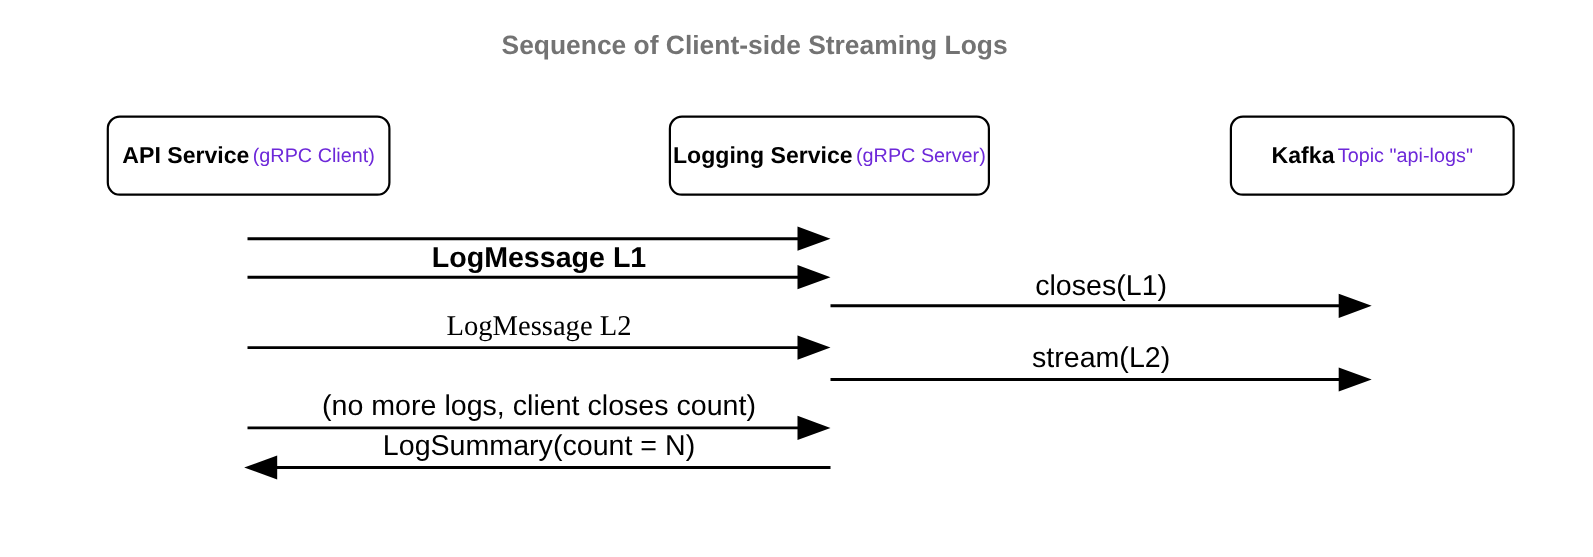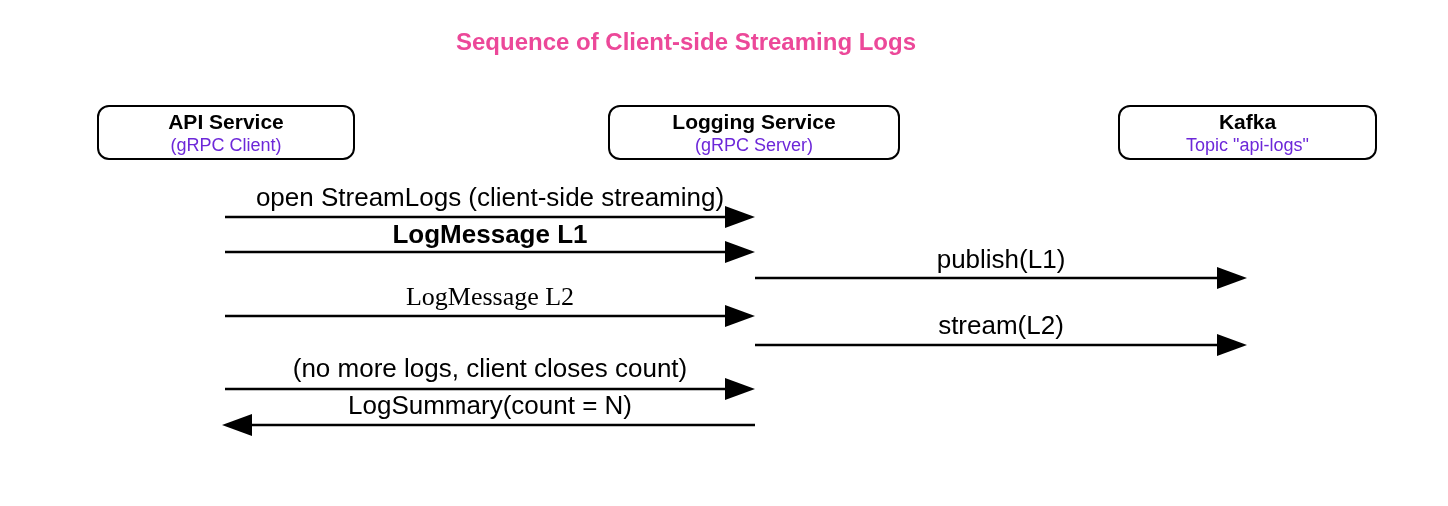--- a/index.html
+++ b/index.html
@@ -15,33 +15,33 @@
     background: #ffffff;
     overflow: hidden;
   }
   .diagram-title {
     position: absolute;
     top: 28px;
     left: 686px;
     transform: translateX(-50%);
     font-size: 24px;
     font-weight: bold;
-    color: #ec4899;
+    color: #737373;
     white-space: nowrap;
   }
   .actor-box {
     position: absolute;
     top: 105px;
-    height: 55px;
+    height: 73px;
     box-sizing: border-box;
     border: 2.5px solid #000000;
     border-radius: 12px;
     background: #ffffff;
     display: flex;
-    flex-direction: column;
+    flex-direction: row;
     align-items: center;
     justify-content: center;
     gap: 3px;
   }
   .actor-name {
     font-size: 21px;
     font-weight: bold;
     color: #000000;
     white-space: nowrap;
     line-height: 1.1;
@@ -131,21 +131,20 @@
       <line class="arrow-line" x1="225" y1="389" x2="727" y2="389"></line>
       <polygon class="arrow-head" points="725,378 755,389 725,400"></polygon>
     </g>
 
     <g>
       <line class="arrow-line" x1="755" y1="425" x2="250" y2="425"></line>
       <polygon class="arrow-head" points="252,414 222,425 252,436"></polygon>
     </g>
   </svg>
 
-  <div class="msg-label" id="msg-0">open StreamLogs (client-side streaming)</div>
   <div class="msg-label" id="msg-1">LogMessage L1</div>
-  <div class="msg-label" id="msg-2">publish(L1)</div>
+  <div class="msg-label" id="msg-2">closes(L1)</div>
   <div class="msg-label" id="msg-3">LogMessage L2</div>
   <div class="msg-label" id="msg-4">stream(L2)</div>
   <div class="msg-label" id="msg-5">(no more logs, client closes count)</div>
   <div class="msg-label" id="msg-6">LogSummary(count = N)</div>
 
 </div>
 
 </body></html>

